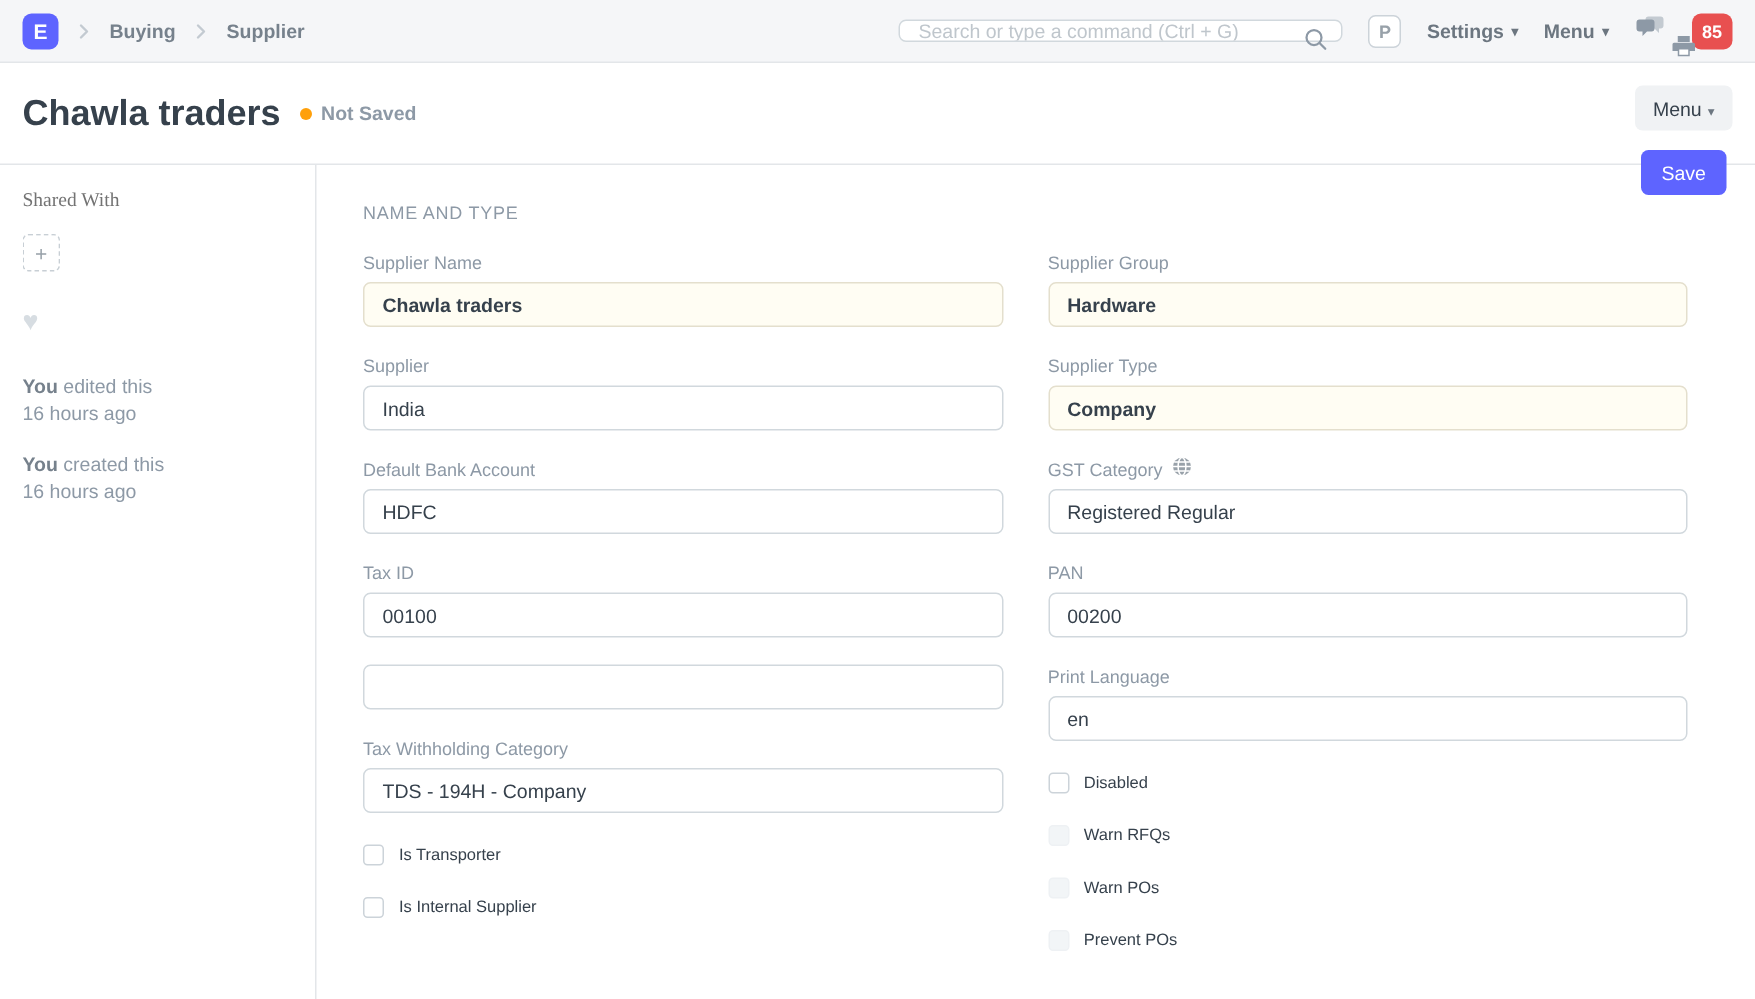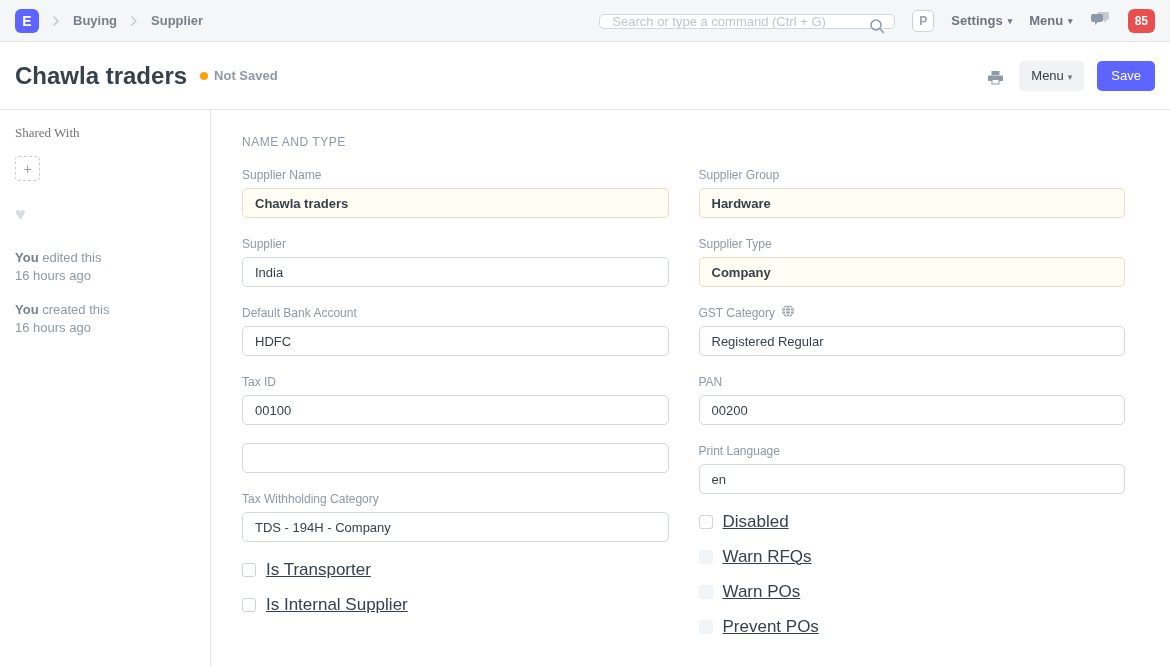--- a/index.html
+++ b/index.html
@@ -29,21 +29,21 @@
   .notif-badge { background:#e85050; color:#fff; font-size:12px; font-weight:700;
     padding:5px 7px; border-radius:6px; cursor:pointer; }
 
   
   .page-head { height:68px; border-bottom:1px solid #e3e6e9; display:flex; align-items:center;
     justify-content:space-between; padding:0 15px; }
   .title-area { display:flex; align-items:center; gap:13px; }
   .page-title { font-size:24px; font-weight:700; color:#36414c; }
   .indicator { display:flex; align-items:center; gap:6px; font-size:13px; font-weight:700; color:#8d99a6; }
   .dot { width:8px; height:8px; border-radius:50%; background:#ffa00a; }
-  .head-actions { display:flex; align-items:flex-end; gap:13px; }
+  .head-actions { display:flex; align-items:center; gap:13px;flex-direction:column; }
   .icon-btn { background:none; border:none; cursor:pointer; padding:2px; }
   .btn { height:30px; border:none; border-radius:5px; font-size:13px; cursor:pointer;
     font-family:"Liberation Sans", sans-serif; }
   .btn-default { background:#f0f2f4; color:#36414c; padding:0 12px; font-weight:400; }
   .btn-default .caret { margin-left:4px; }
   .btn-primary { background:#5e64ff; color:#fff; padding:0 14px; }
 
   
   .layout { display:flex; height:556px; }
   .sidebar { width:211px; border-right:1px solid #e3e6e9; padding:15px; font-size:13px; flex-shrink:0; }
@@ -65,21 +65,21 @@
     margin-bottom:6px; height:15px; }
   .form-control { width:100%; height:30px; border:1px solid #d1d8dd; border-radius:5px;
     padding:0 12px; font-size:13px; color:#36414c; background:#fff; outline:none;
     font-family:"Liberation Sans", sans-serif; }
   .form-control.bold { font-weight:700; background:#fffdf3; border-color:#e4dfcd; }
 
   .checkbox-row { display:flex; align-items:center; gap:10px; height:19px; margin-bottom:16px; }
   .checkbox-row input[type=checkbox] { appearance:none; -webkit-appearance:none; width:14px; height:14px;
     border:1px solid #ccd3d9; border-radius:3px; background:#fff; cursor:pointer; margin:0; }
   .checkbox-row.disabled input[type=checkbox] { background:#f2f5f7; border-color:#eef1f4; }
-  .checkbox-label { font-size:17px; color:#36414c;text-decoration:underline; }
+  .checkbox-label { font-size:11px; color:#36414c; }
 </style>
 </head>
 <body>
 
 <div class="navbar">
   <div class="nav-left">
     <div class="logo">E</div>
     <span class="chev">
       <svg width="16" height="16" viewBox="0 0 16 16">
           <path d="M6 4l4 4-4 4" stroke="#c3cad1" stroke-width="1.6" fill="none" stroke-linecap="round" stroke-linejoin="round"></path>

